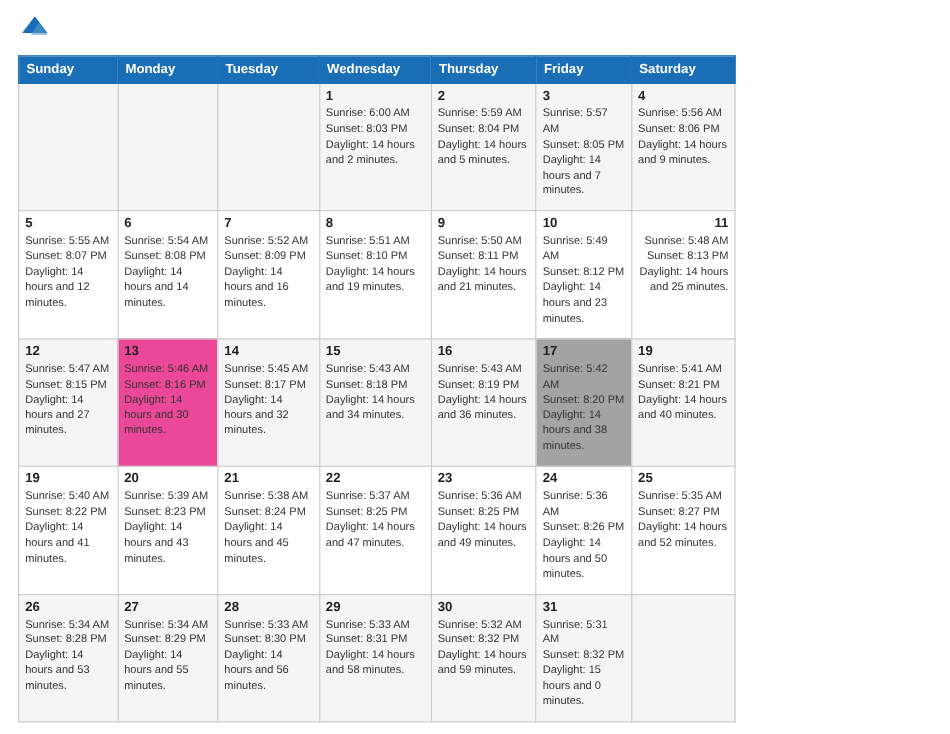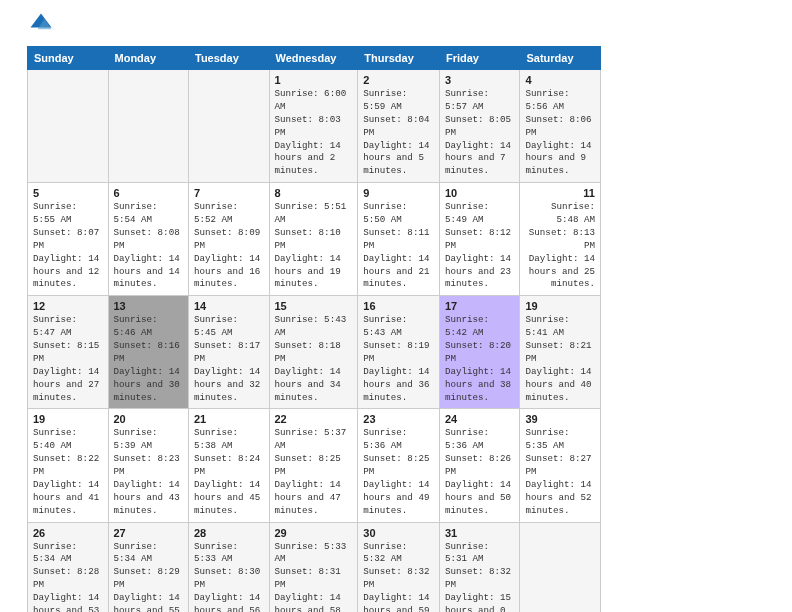--- a/index.html
+++ b/index.html
@@ -6,21 +6,21 @@
     body {
       font-family: Arial, sans-serif;
       background: #fff;
       width: 792px;
       height: 612px;
       overflow: hidden;
     }
     .page {
       width: 628px;
       height: 612px;
-      padding: 10px 27px;
+      padding: 10px 15px;
       display: flex;
       flex-direction: column;
     }
     .header {
       display: flex;
       justify-content: space-between;
       align-items: flex-start;
       margin-bottom: 8px;
     }
     .logo {
@@ -92,21 +92,20 @@
       font-size: 11px;
       font-weight: bold;
       color: #222;
       display: block;
       margin-bottom: 2px;
     }
     .day-info {
       font-size: 9.2px;
       color: #333;
       line-height: 1.4;
-      font-family: Liberation Mono, monospace;
     }
     .empty-cell {
       background: #f9f9f9;
     }
   </style>
 </head>
 <body>
 
 <div class="page">
   <div class="header">
@@ -188,37 +187,37 @@
           <td style="background: rgb(255, 255, 255); text-align: right;">
             <span class="day-number">11</span>
             <div class="day-info">Sunrise: 5:48 AM<br>Sunset: 8:13 PM<br>Daylight: 14 hours and 25 minutes.</div>
           </td>
         </tr>
         <tr>
           <td style="background: rgb(245, 245, 245);">
             <span class="day-number">12</span>
             <div class="day-info">Sunrise: 5:47 AM<br>Sunset: 8:15 PM<br>Daylight: 14 hours and 27 minutes.</div>
           </td>
-          <td style="background: #a3a3a3;">
+          <td style="background: #ec4899;">
             <span class="day-number">13</span>
             <div class="day-info">Sunrise: 5:46 AM<br>Sunset: 8:16 PM<br>Daylight: 14 hours and 30 minutes.</div>
           </td>
           <td style="background: rgb(245, 245, 245);">
             <span class="day-number">14</span>
             <div class="day-info">Sunrise: 5:45 AM<br>Sunset: 8:17 PM<br>Daylight: 14 hours and 32 minutes.</div>
           </td>
           <td style="background: rgb(245, 245, 245); margin-top: 32px;">
             <span class="day-number">15</span>
             <div class="day-info">Sunrise: 5:43 AM<br>Sunset: 8:18 PM<br>Daylight: 14 hours and 34 minutes.</div>
           </td>
           <td style="background: rgb(245, 245, 245);">
             <span class="day-number">16</span>
             <div class="day-info">Sunrise: 5:43 AM<br>Sunset: 8:19 PM<br>Daylight: 14 hours and 36 minutes.</div>
           </td>
-          <td style="background: #c4b5fd; margin-left: 44px;">
+          <td style="background: #a3a3a3; margin-left: 44px;">
             <span class="day-number">17</span>
             <div class="day-info">Sunrise: 5:42 AM<br>Sunset: 8:20 PM<br>Daylight: 14 hours and 38 minutes.</div>
           </td>
           <td style="background: rgb(245, 245, 245);">
             <span class="day-number">19</span>
             <div class="day-info">Sunrise: 5:41 AM<br>Sunset: 8:21 PM<br>Daylight: 14 hours and 40 minutes.</div>
           </td>
         </tr>
         <tr>
           <td style="background: rgb(255, 255, 255);">
@@ -239,21 +238,21 @@
           </td>
           <td style="background: rgb(255, 255, 255);">
             <span class="day-number">23</span>
             <div class="day-info">Sunrise: 5:36 AM<br>Sunset: 8:25 PM<br>Daylight: 14 hours and 49 minutes.</div>
           </td>
           <td style="background: rgb(255, 255, 255);">
             <span class="day-number">24</span>
             <div class="day-info">Sunrise: 5:36 AM<br>Sunset: 8:26 PM<br>Daylight: 14 hours and 50 minutes.</div>
           </td>
           <td style="background: rgb(255, 255, 255);">
-            <span class="day-number">39</span>
+            <span class="day-number">25</span>
             <div class="day-info">Sunrise: 5:35 AM<br>Sunset: 8:27 PM<br>Daylight: 14 hours and 52 minutes.</div>
           </td>
         </tr>
         <tr>
           <td style="background: rgb(245, 245, 245);">
             <span class="day-number">26</span>
             <div class="day-info">Sunrise: 5:34 AM<br>Sunset: 8:28 PM<br>Daylight: 14 hours and 53 minutes.</div>
           </td>
           <td style="background: rgb(245, 245, 245);">
             <span class="day-number">27</span>

